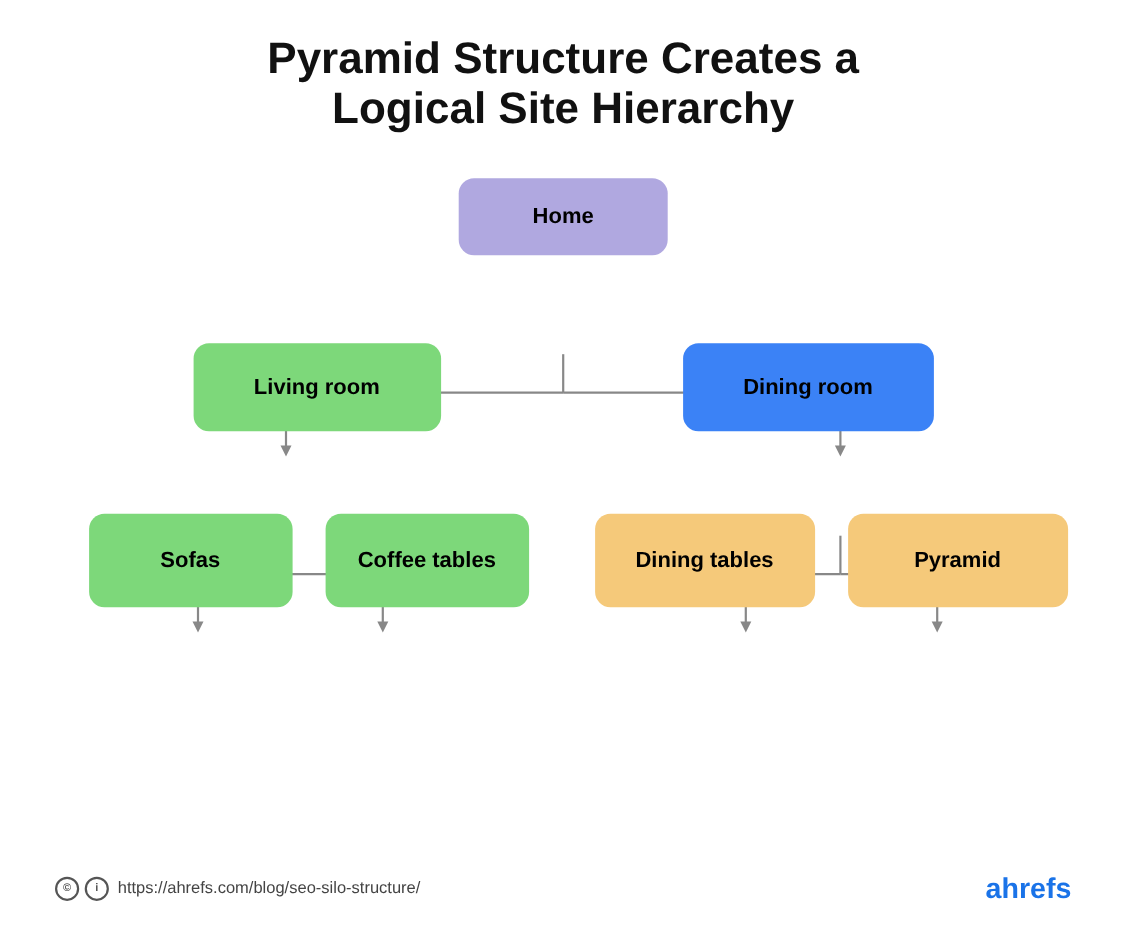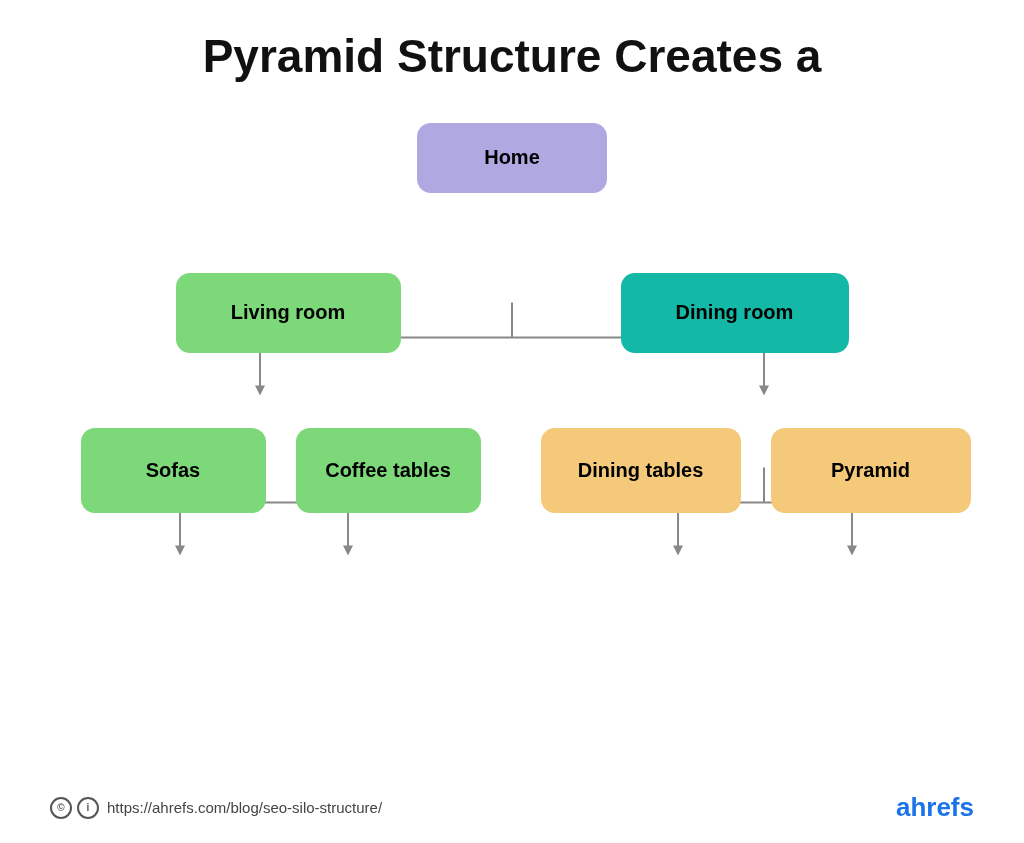--- a/index.html
+++ b/index.html
@@ -17,21 +17,21 @@
       height: 843px;
       background: #fff;
       display: flex;
       flex-direction: column;
       align-items: center;
       padding: 30px 40px 20px;
       position: relative;
     }
 
     .title {
-      font-size: 46px;
+      font-size: 40px;
       font-weight: 900;
       text-align: center;
       line-height: 1.15;
       color: #111;
       margin-bottom: 30px;
     }
 
     .diagram {
       flex: 1;
       width: 100%;
@@ -98,21 +98,21 @@
       height: 70px;
     }
 
     .node-green {
       background: #7dd87a;
       width: 225px;
       height: 80px;
     }
 
     .node-orange {
-      background: #14b8a6;
+      background: #3b82f6;
       width: 228px;
       height: 80px;
     }
 
     .node-green-sm {
       background: #7dd87a;
       width: 185px;
       height: 85px;
     }
 
@@ -178,20 +178,21 @@
     .ahrefs-logo span {
       color: #1a73e8;
     }
   </style>
 </head>
 <body>
 
 <div class="page-container">
   <h1 class="title">
     <span>Pyramid Structure Creates a</span><br>
+    <span>Logical Site Hierarchy</span>
   </h1>
 
   <div class="diagram">
 
     <svg class="connectors" viewBox="0 0 944 420" preserveAspectRatio="xMidYMid meet">
 
       <line x1="472" y1="70" x2="472" y2="105" stroke="#888" stroke-width="2"></line>
       <line x1="472" y1="105" x2="220" y2="105" stroke="#888" stroke-width="2"></line>
       <line x1="220" y1="105" x2="220" y2="155" stroke="#888" stroke-width="2"></line>
       <polygon points="215,153 225,153 220,163" fill="#888"></polygon>

